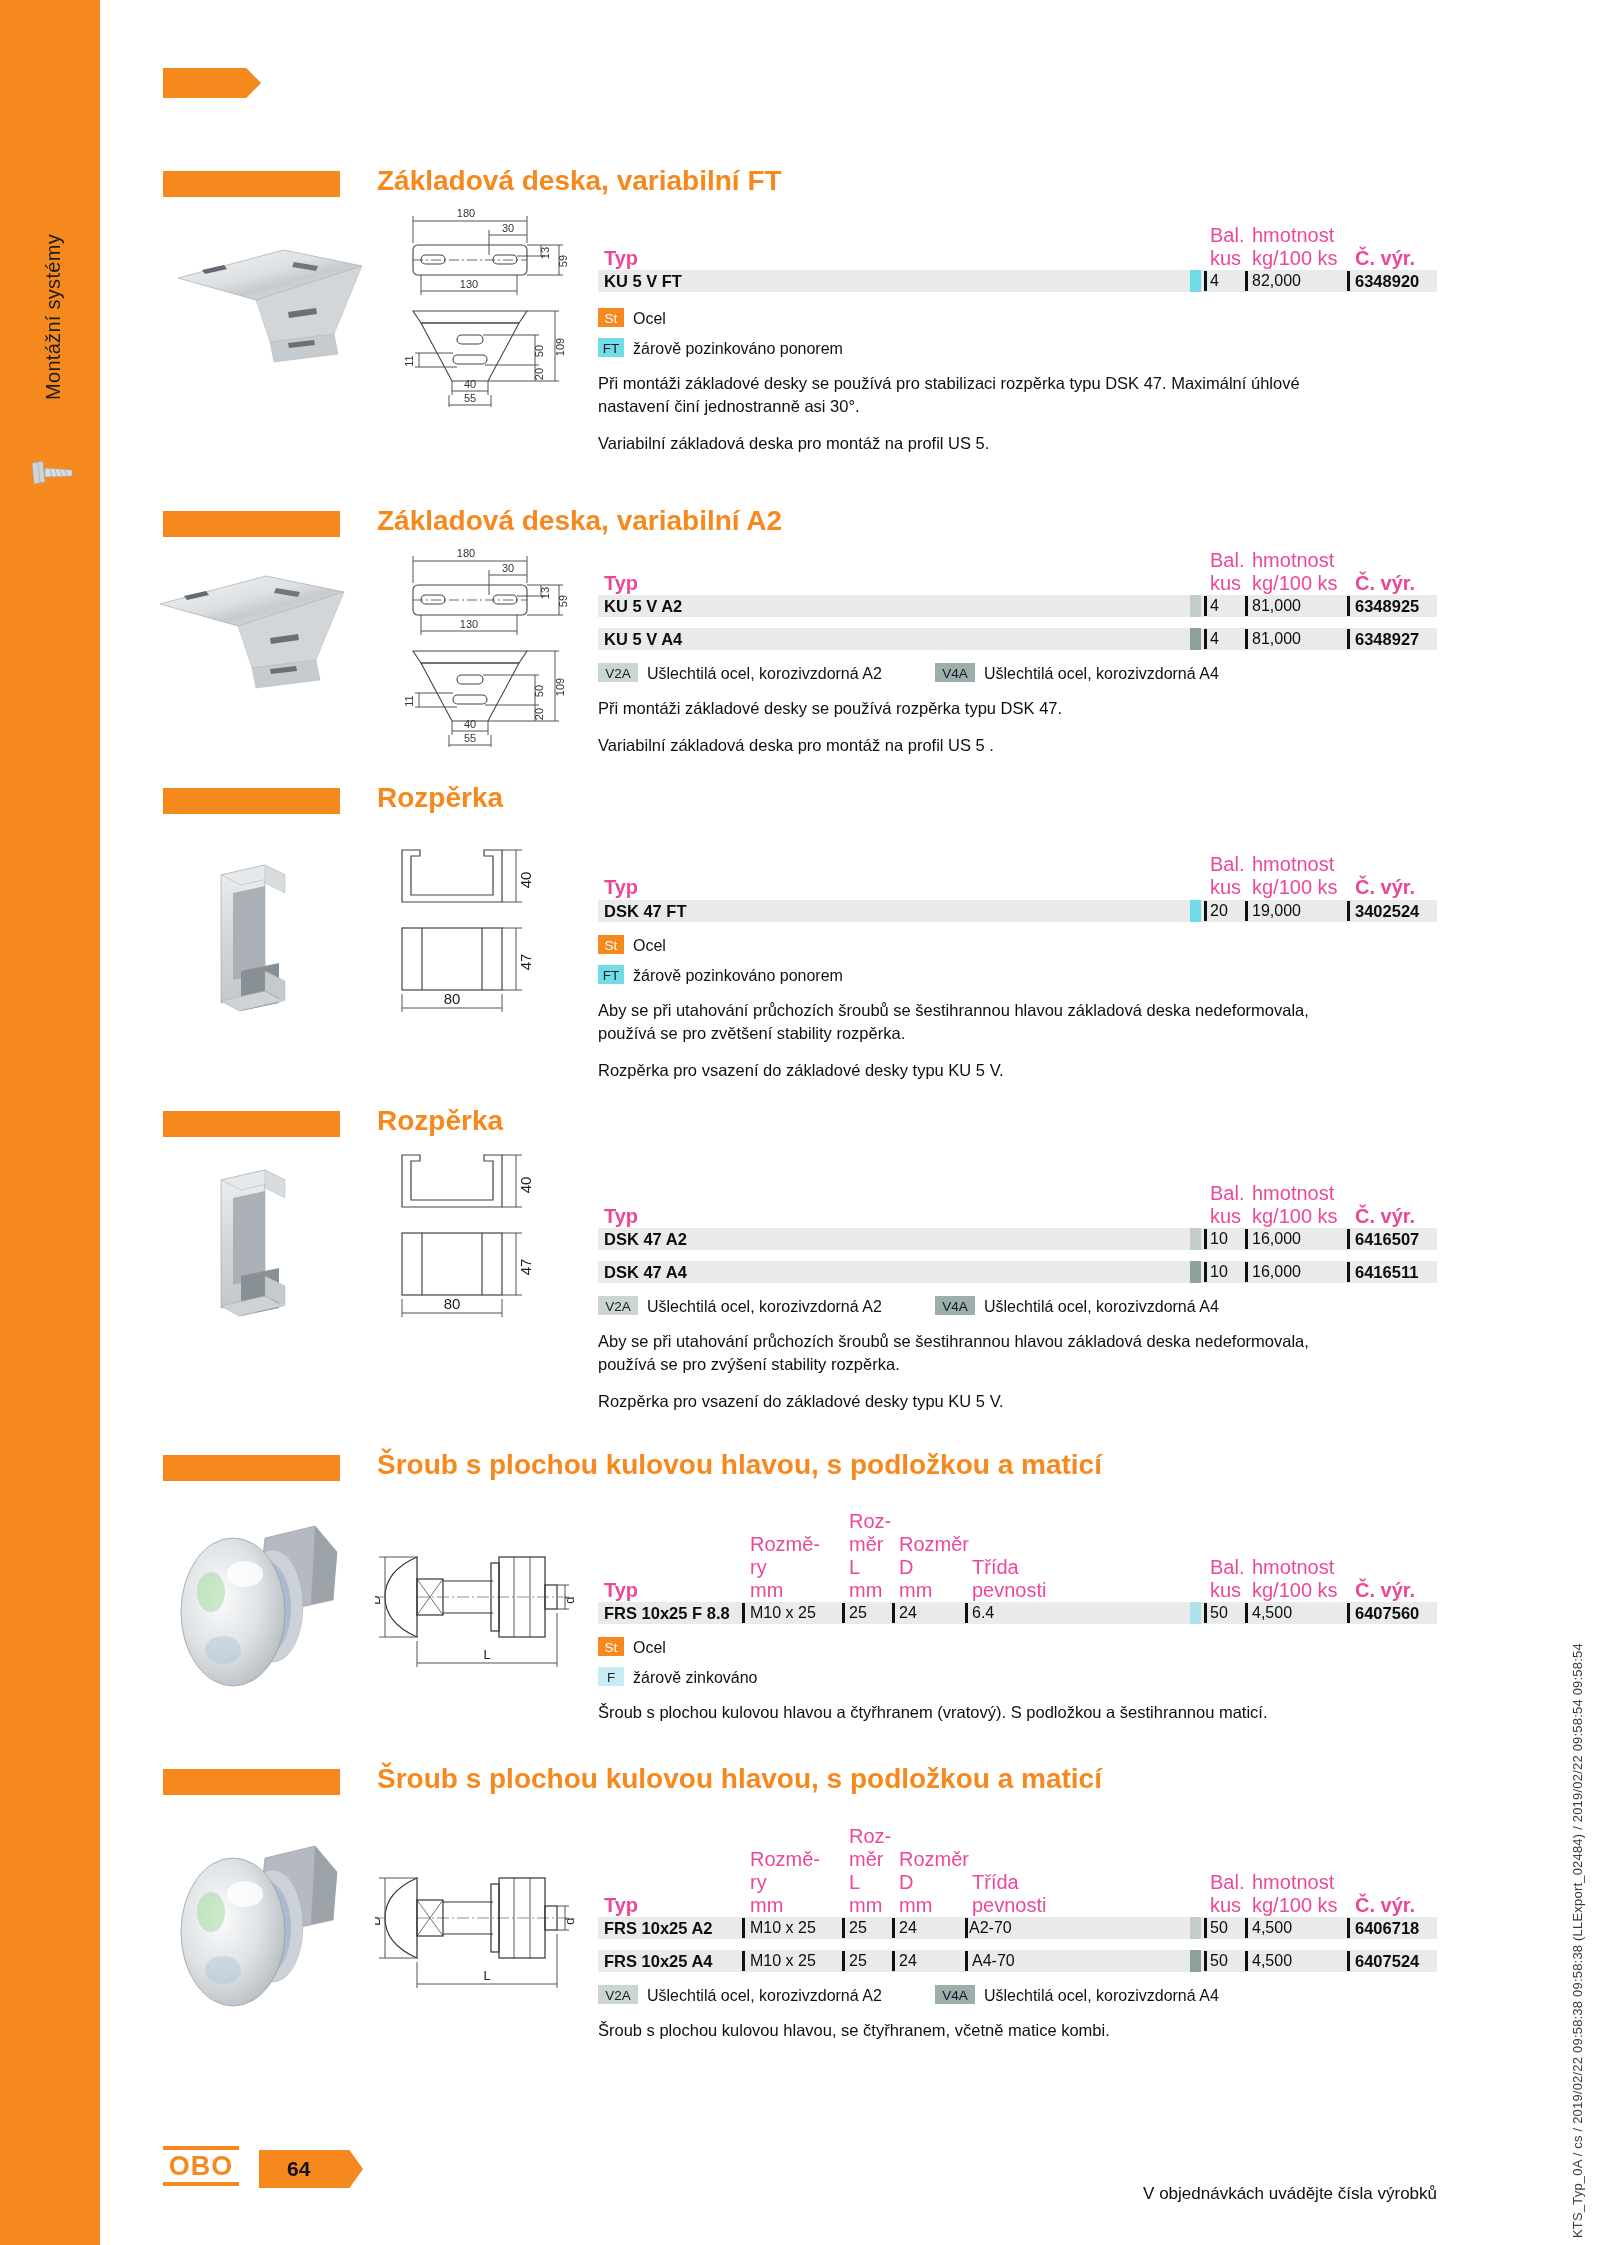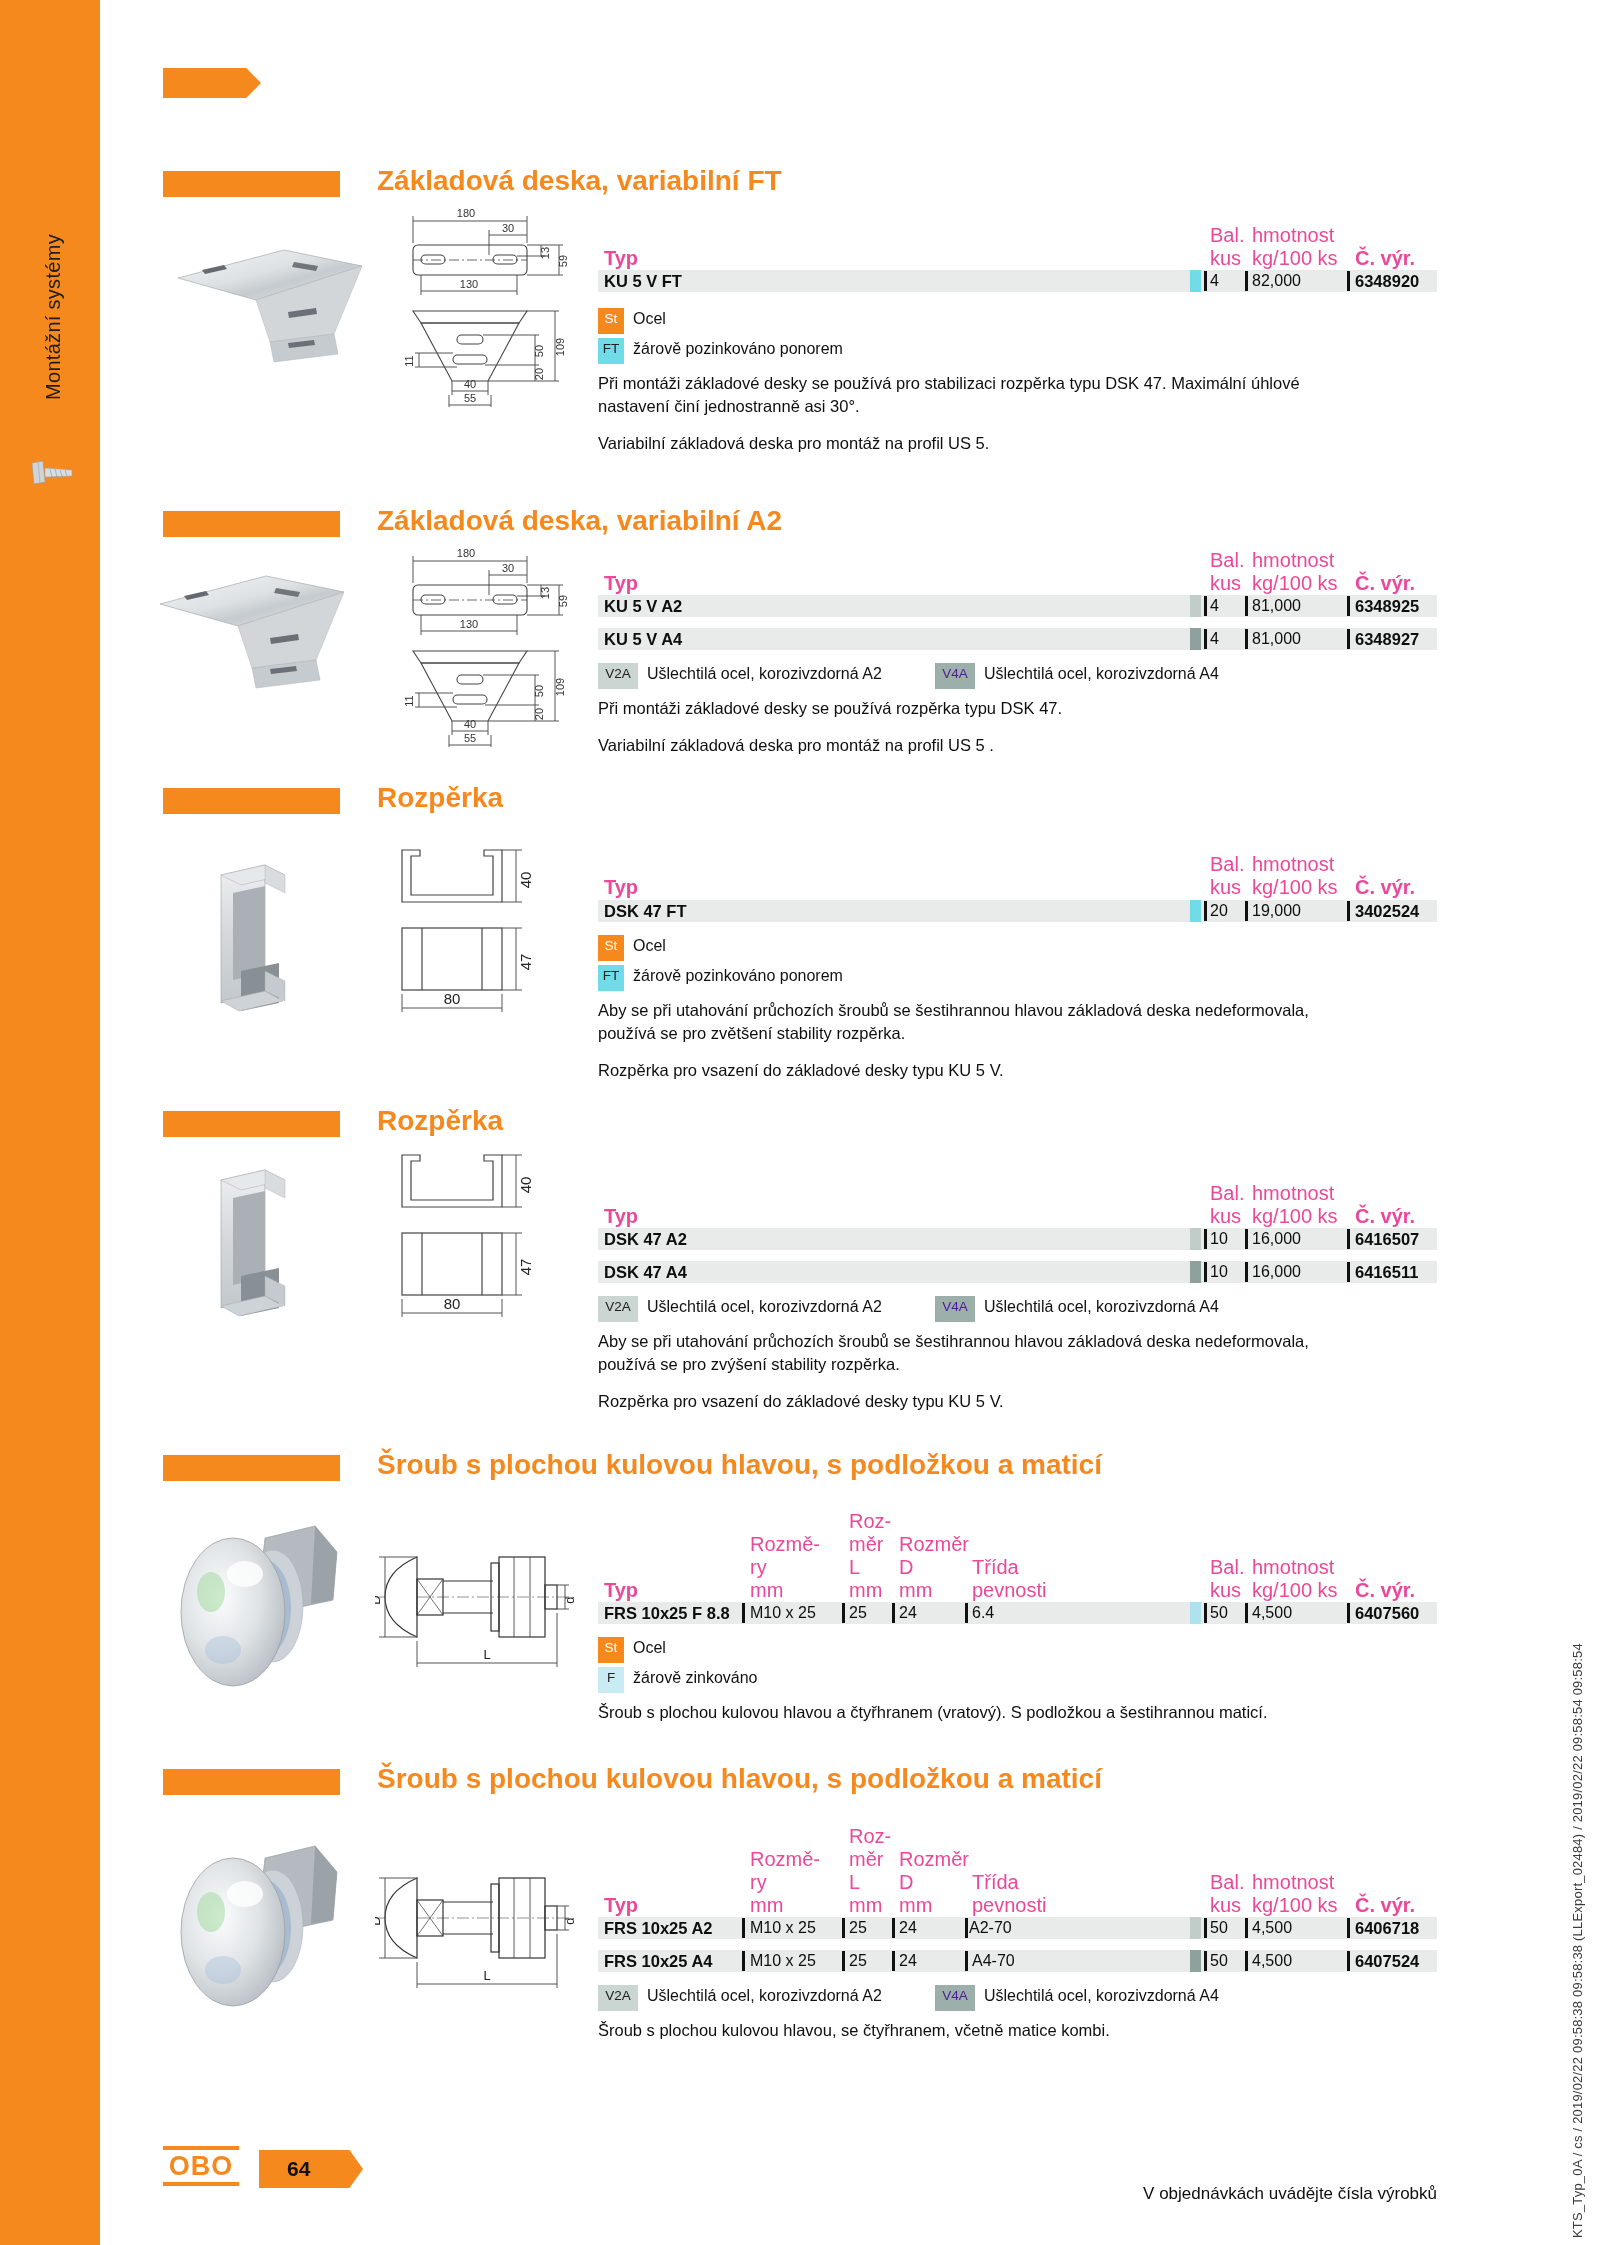--- a/index.html
+++ b/index.html
@@ -20,24 +20,24 @@
   .hcell{position:absolute;font-size:20px;line-height:20px;color:#ec4899;white-space:nowrap}
   .hcell.b{font-weight:700}
   .row-band{position:absolute;width:839px;height:22px;background:var(--band)}
   .cell{position:absolute;top:0;font-size:16px;line-height:22px;white-space:nowrap;color:#0d0d0d}
   .cell.b{font-weight:700;font-size:16.5px}
   .marker{position:absolute;top:0;height:22px;width:11px}
   .mk-cyan{background:var(--cyan)} .mk-f{background:var(--lightcyan)}
   .mk-v2a{background:var(--v2a-dark)} .mk-v4a{background:var(--v4a-dark)}
   .vdiv{position:absolute;top:1px;width:2.5px;height:20px;background:#111}
   .tag-line{position:absolute;left:598px;height:21px;width:839px}
-  .badge{position:absolute;top:0;height:26px;line-height:21px;text-align:center;font-size:13.5px;color:#222}
+  .badge{position:absolute;top:0;height:19px;line-height:21px;text-align:center;font-size:13.5px;color:#222}
   .bg-st{background:var(--orange);color:#fff}
   .bg-ft{background:var(--cyan)} .bg-f{background:var(--f-badge)}
-  .bg-v2a{background:var(--v2a)} .bg-v4a{background:var(--v4a);color:#4c1d95}
+  .bg-v2a{background:var(--v2a)} .bg-v4a{background:var(--v4a);color:#0f172a}
   .tag-label{position:absolute;top:0;font-size:16px;line-height:21px;color:#111;white-space:nowrap}
   .para{position:absolute;left:598px;width:860px;font-size:16.5px;line-height:23px;color:#0f0f0f;white-space:pre-line}
   .obo-logo{position:absolute;left:163px;top:2146px;width:76px;border-top:4px solid var(--orange);
     border-bottom:4px solid var(--orange);padding:1px 0;text-align:center;font-weight:700;font-size:27px;
     line-height:30px;color:var(--orange);letter-spacing:1px}
   .page-arrow{position:absolute;left:259px;top:2150px;width:104px;height:38px;background:var(--orange);
     clip-path:polygon(0 0,87% 0,100% 50%,87% 100%,0 100%)}
   .page-num{position:absolute;left:28px;top:0;font-size:21px;font-weight:700;line-height:38px;color:#111}
   .footer-note{position:absolute;left:598px;top:2184px;width:839px;text-align:right;font-size:17px;color:#0f0f0f}
   .margin-note{position:absolute;left:1570px;top:2238px;transform:rotate(-90deg);transform-origin:0 0;

